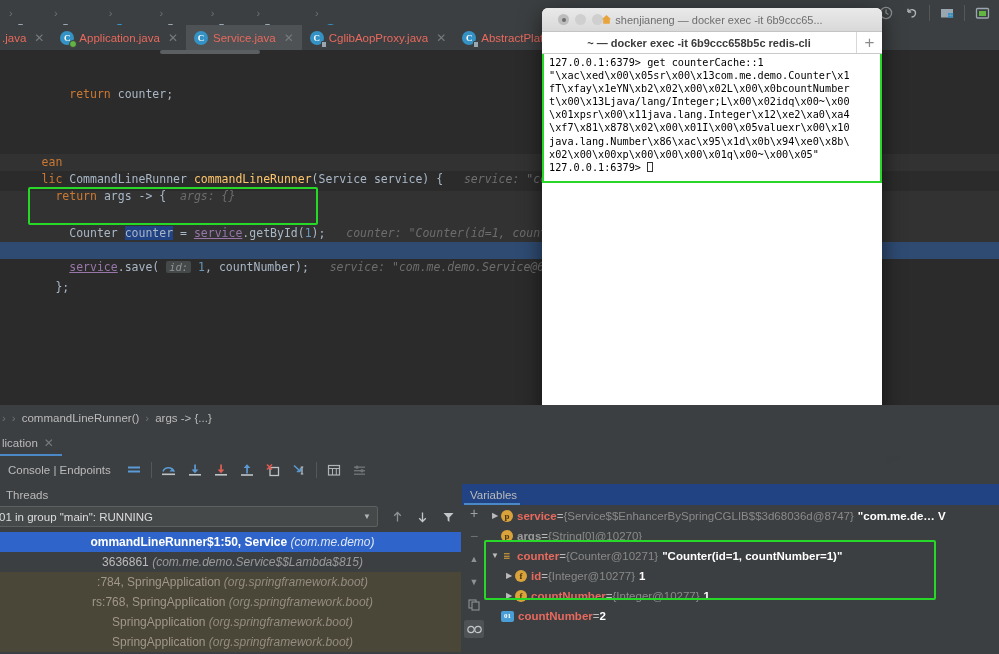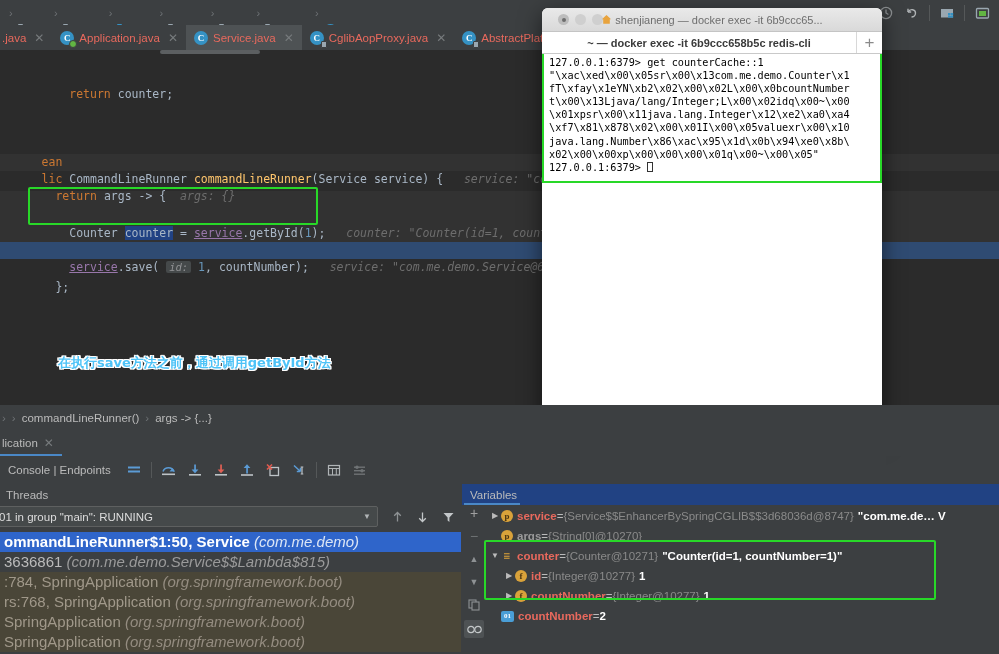--- a/index.html
+++ b/index.html
@@ -201,21 +201,21 @@
   .thread-select {
     position:absolute; left:-8px; top:22px; width:386px; height:21px;
     background:#45494a; border:1px solid #5e6060; border-radius:2px;
     display:flex; align-items:center; padding:0 6px;
     font-size:11.5px; color:#dddddd; white-space:nowrap; overflow:hidden;
   }
   .thread-arrows { position:absolute; right:0px; top:22px; width:74px; height:21px;
                    display:flex; align-items:center; gap:2px; }
 
   .frames { position:absolute; left:0; top:48px; width:461px; bottom:0; overflow:hidden;
-            font-size:15px; }
+            font-size:12px;text-align:center; }
   .frame-row { height:20px; line-height:20px; padding-left:4px; white-space:nowrap; color:#bbbbbb; }
   .frame-row.sel { background:#2f65ca; color:#ffffff; }
   .frame-row .pkg { font-style:italic; color:#9a9a9a; }
   .frame-row.sel .pkg { color:#dce6f5; }
   .frame-row.lib { background:#4a4638; color:#a0988a; }
   .frame-row.lib .pkg { color:#948c80; }
 
   .vars-gutter {
     position:absolute; left:0; top:18px; width:24px; bottom:0;
     display:flex; flex-direction:column; align-items:center; padding-top:3px; gap:7px;
@@ -398,25 +398,20 @@
     </div>
     <div class="line selline" style="top:192px">
       <span class="plain">    </span><span class="ulink">service</span><span class="plain">.save( </span><span class="param-tag">id:</span><span class="plain"> </span><span class="num">1</span><span class="plain">, countNumber);</span><span class="hint">   service: "com.me.demo.Service@603c2dee"</span>
     </div>
     <div class="line" style="top:212px">
       <span class="plain">  };</span>
     </div>
 
     <div class="greenbox" style="left:28px; top:137px; width:290px; height:38px;"></div>
 
-    <div class="cjk-anno" style="left:58px; top:268px;">
-      <div>在执行save方法之前，通过调用getById方法</div>
-      
-      
-    </div>
   </div>
 
   <div class="term">
     <div class="term-title">
       <span class="tl-dot first"></span>
       <span class="tl-dot"></span>
       <span class="tl-dot"></span>
       <span class="tl-text">
         <svg class="tl-home" viewBox="0 0 12 12">
             <path d="M6 1.2 L11 5.6 H9.6 V10.6 H2.4 V5.6 H1 Z" fill="#e8a33d"></path>

